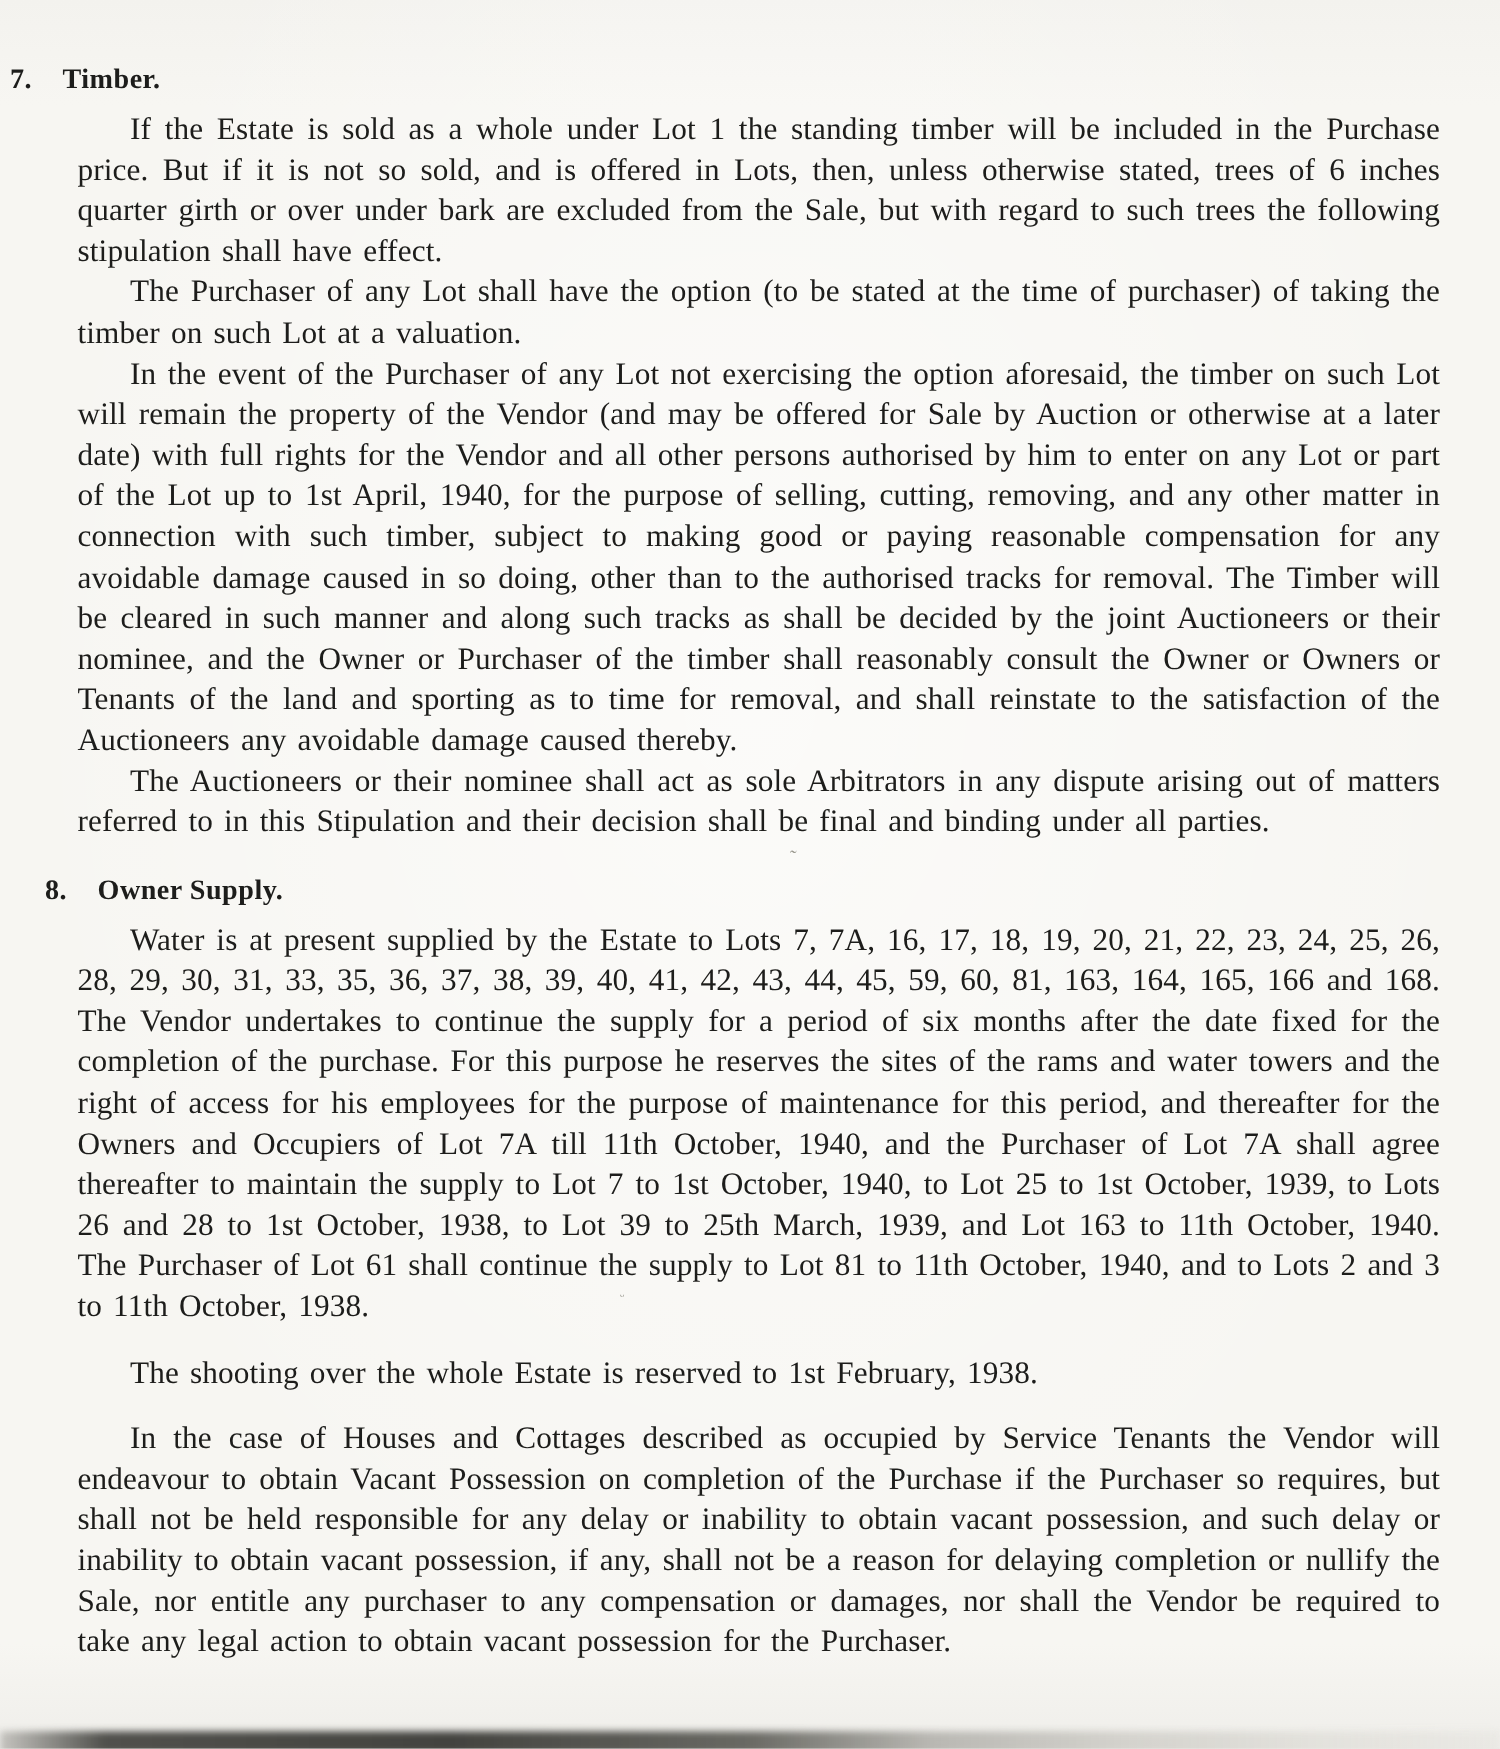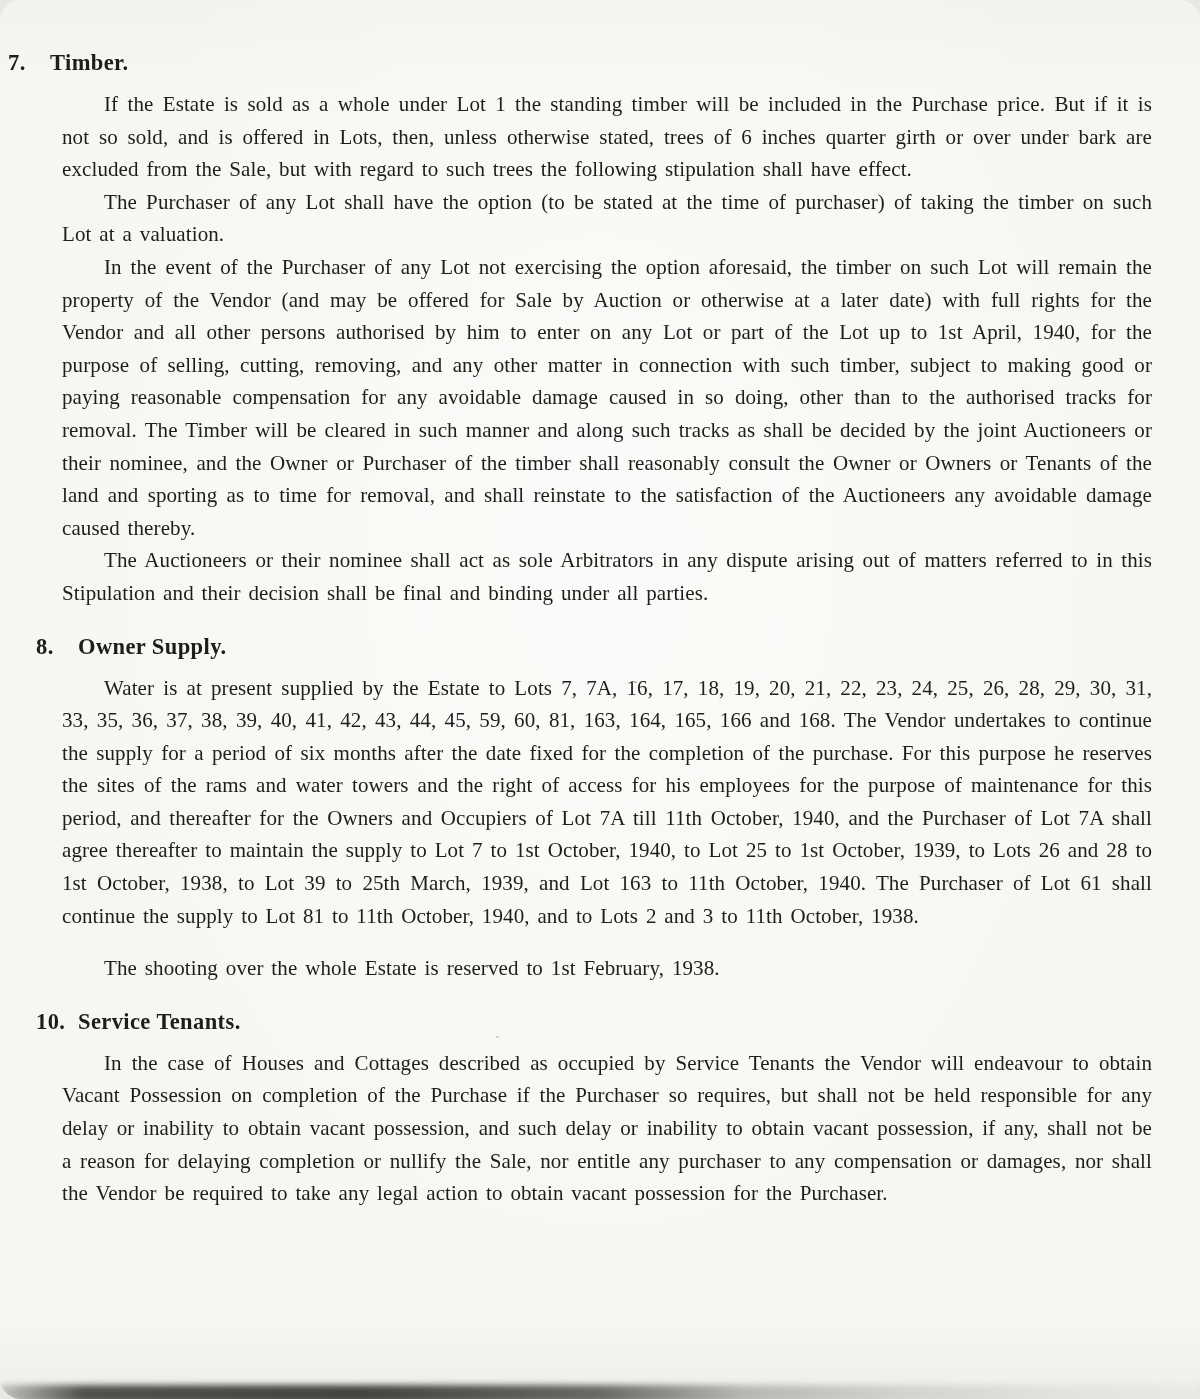--- a/index.html
+++ b/index.html
@@ -18,21 +18,20 @@
     width: 1200px;
     height: 1399px;
     margin: 0 auto;
     background:
       radial-gradient(ellipse at 50% 40%, rgba(255,255,255,0.55), rgba(0,0,0,0) 70%),
       linear-gradient(180deg, #f3f2ee 0%, var(--paper) 6%, var(--paper) 94%, #efeeea 100%);
     overflow: hidden;
     font-family: "Liberation Serif", "DejaVu Serif", serif;
     color: var(--ink);
     padding-top: 46px;
-    border-radius: 21px;
   }
   .doc-section { margin-bottom: 20px; }
   .heading {
     font-weight: bold;
     font-size: 22.5px;
     line-height: 33px;
     margin-left: 36px;
     margin-bottom: 9px;
     letter-spacing: 0.4px;
   }
@@ -42,21 +41,21 @@
     min-width: 42px;
   }
   .sec-body {
     margin-left: 62px;
     margin-right: 48px;
   }
   .sec-body p {
     margin: 0;
     text-indent: 42px;
     text-align: justify;
-    font-size: 21px;
+    font-size: 25px;
     line-height: 32.6px;
     word-spacing: 2.5px;
     letter-spacing: 0.1px;
   }
   .scan-smudge {
     position: absolute;
     left: 0;
     bottom: -4px;
     width: 100%;
     height: 18px;
@@ -105,23 +104,20 @@
     </div>
   </section>
 
   <section class="doc-section sec-shooting">
     <div class="sec-body">
       <p>The shooting over the whole Estate is reserved to 1st February, 1938.</p>
     </div>
   </section>
 
   <section class="doc-section sec-service">
-    <div class="heading">
-      <span class="num">10.</span><span class="title">Service Tenants.</span>
-    </div>
     <div class="sec-body">
       <p>In the case of Houses and Cottages described as occupied by Service Tenants the Vendor will endeavour to obtain Vacant Possession on completion of the Purchase if the Purchaser so requires, but shall not be held responsible for any delay or inability to obtain vacant possession, and such delay or inability to obtain vacant possession, if any, shall not be a reason for delaying completion or nullify the Sale, nor entitle any purchaser to any compensation or damages, nor shall the Vendor be required to take any legal action to obtain vacant possession for the Purchaser.</p>
     </div>
   </section>
 
   <span class="scan-speck speck-1">˜</span>
   <span class="scan-speck speck-2">ᵕ</span>
   <div class="scan-smudge"></div>
 
 </div>

